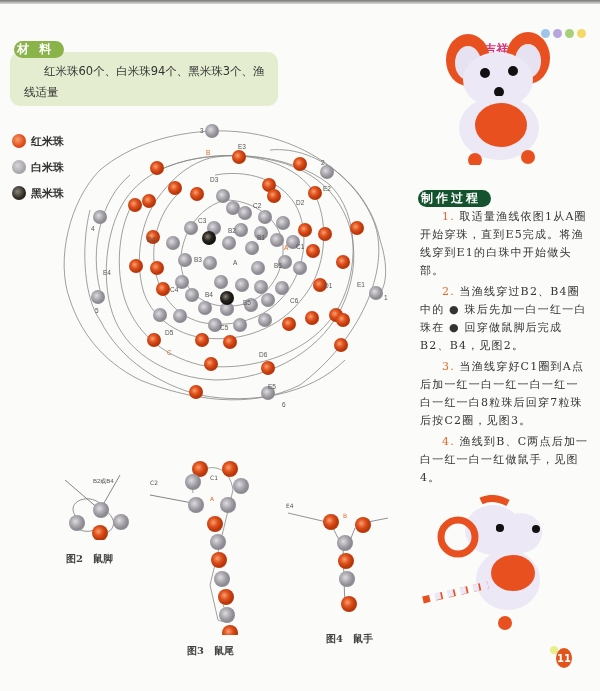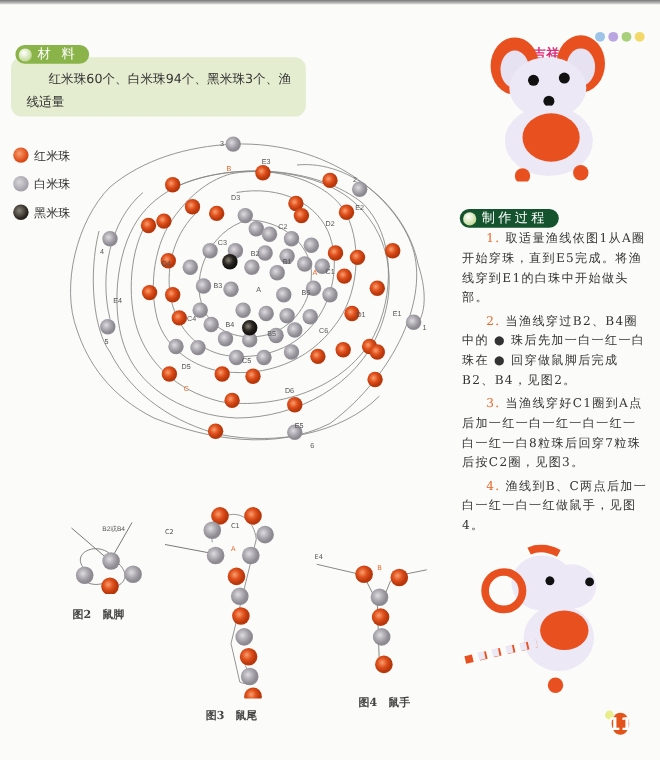--- a/index.html
+++ b/index.html
@@ -1,37 +1,37 @@
 <!DOCTYPE html>
 <html><head>
 <meta charset="utf-8">
 <style>
   html,body{margin:0;padding:0;}
   body{width:600px;height:691px;position:relative;overflow:hidden;background:#fbfbf9;font-family:"DejaVu Sans","Liberation Sans",sans-serif;color:#333;}
   .topbar{position:absolute;left:0;top:0;width:600px;height:4px;background:linear-gradient(#777,#ddd);}
   .series{position:absolute;left:484px;top:9px;display:flex;align-items:center;gap:3px;}
   .series-title{font-family:"DejaVu Serif","Liberation Serif",serif;font-size:12px;font-weight:bold;color:#d9307a;margin-right:4px;letter-spacing:0.5px;margin-top:32px;}
   .dot{width:9px;height:9px;border-radius:50%;}
-  .section-tag{position:absolute;display:flex;align-items:center;height:17px;border-radius:9px;padding:0 10px 0 3px;color:#fff;font-size:12px;font-weight:normal;letter-spacing:3px;}
+  .section-tag{position:absolute;display:flex;align-items:center;height:17px;border-radius:9px;padding:0 10px 0 3px;color:#fff;font-size:12px;font-weight:bold;letter-spacing:3px;flex-direction:column;}
   .tag-ball{width:12px;height:12px;border-radius:50%;background:radial-gradient(circle at 40% 35%,#fff,#cde0a8 60%,#9cbc5e);margin-right:5px;}
   .material-box{position:absolute;left:10px;top:52px;width:268px;height:54px;background:#e4edcf;border-radius:10px;}
   .material-text{position:absolute;left:24px;top:61px;width:248px;font-size:11.5px;line-height:21px;color:#333;text-indent:20px;}
   .legend{position:absolute;left:12px;top:128px;}
-  .legend-row{display:flex;align-items:center;height:26px;font-size:11px;color:#333;}
+  .legend-row{display:flex;align-items:center;height:26px;font-size:11px;color:#333;font-weight:bold;}
   .bead{border-radius:50%;display:inline-block;}
   .bead-red{background:radial-gradient(circle at 40% 40%,#f7a070,#e0501c 55%,#b8380c);}
   .bead-white{background:radial-gradient(circle at 40% 40%,#d8d6da,#a9a6ad 60%,#8d8a92);}
   .bead-black{background:radial-gradient(circle at 40% 40%,#8a8478,#2a2620 60%,#151310);}
   .legend-row .bead{width:14px;height:14px;margin-right:5px;}
   .diagram{position:absolute;left:0;top:118px;}
   .caption{position:absolute;font-family:"DejaVu Serif","Liberation Serif",serif;font-size:10px;color:#444;font-weight:bold;}
   .steps{position:absolute;left:420px;top:208px;width:170px;font-family:"DejaVu Serif","Liberation Serif",serif;font-size:11px;line-height:18px;color:#333;letter-spacing:1.2px;}
   .step{text-indent:22px;margin:0 0 3px 0;}
   .step-num{color:#e8672a;}
-  .pageno{position:absolute;left:556px;top:648px;width:16px;height:20px;border-radius:50%;background:#e2541a;color:#fff;font-size:16px;font-weight:bold;display:flex;align-items:center;justify-content:center;}
+  .pageno{position:absolute;left:556px;top:648px;width:16px;height:20px;border-radius:50%;background:#e2541a;color:#fff;font-size:10px;font-weight:bold;display:flex;align-items:center;justify-content:center;}
   .pageno-dot{position:absolute;left:550px;top:646px;width:8px;height:8px;border-radius:50%;background:#e9ee8a;}
   .photo{position:absolute;}
 </style>
 </head>
 <body>
 
 <div class="topbar"></div>
 
 <div class="series">
   <span class="series-title">吉祥生肖</span>

